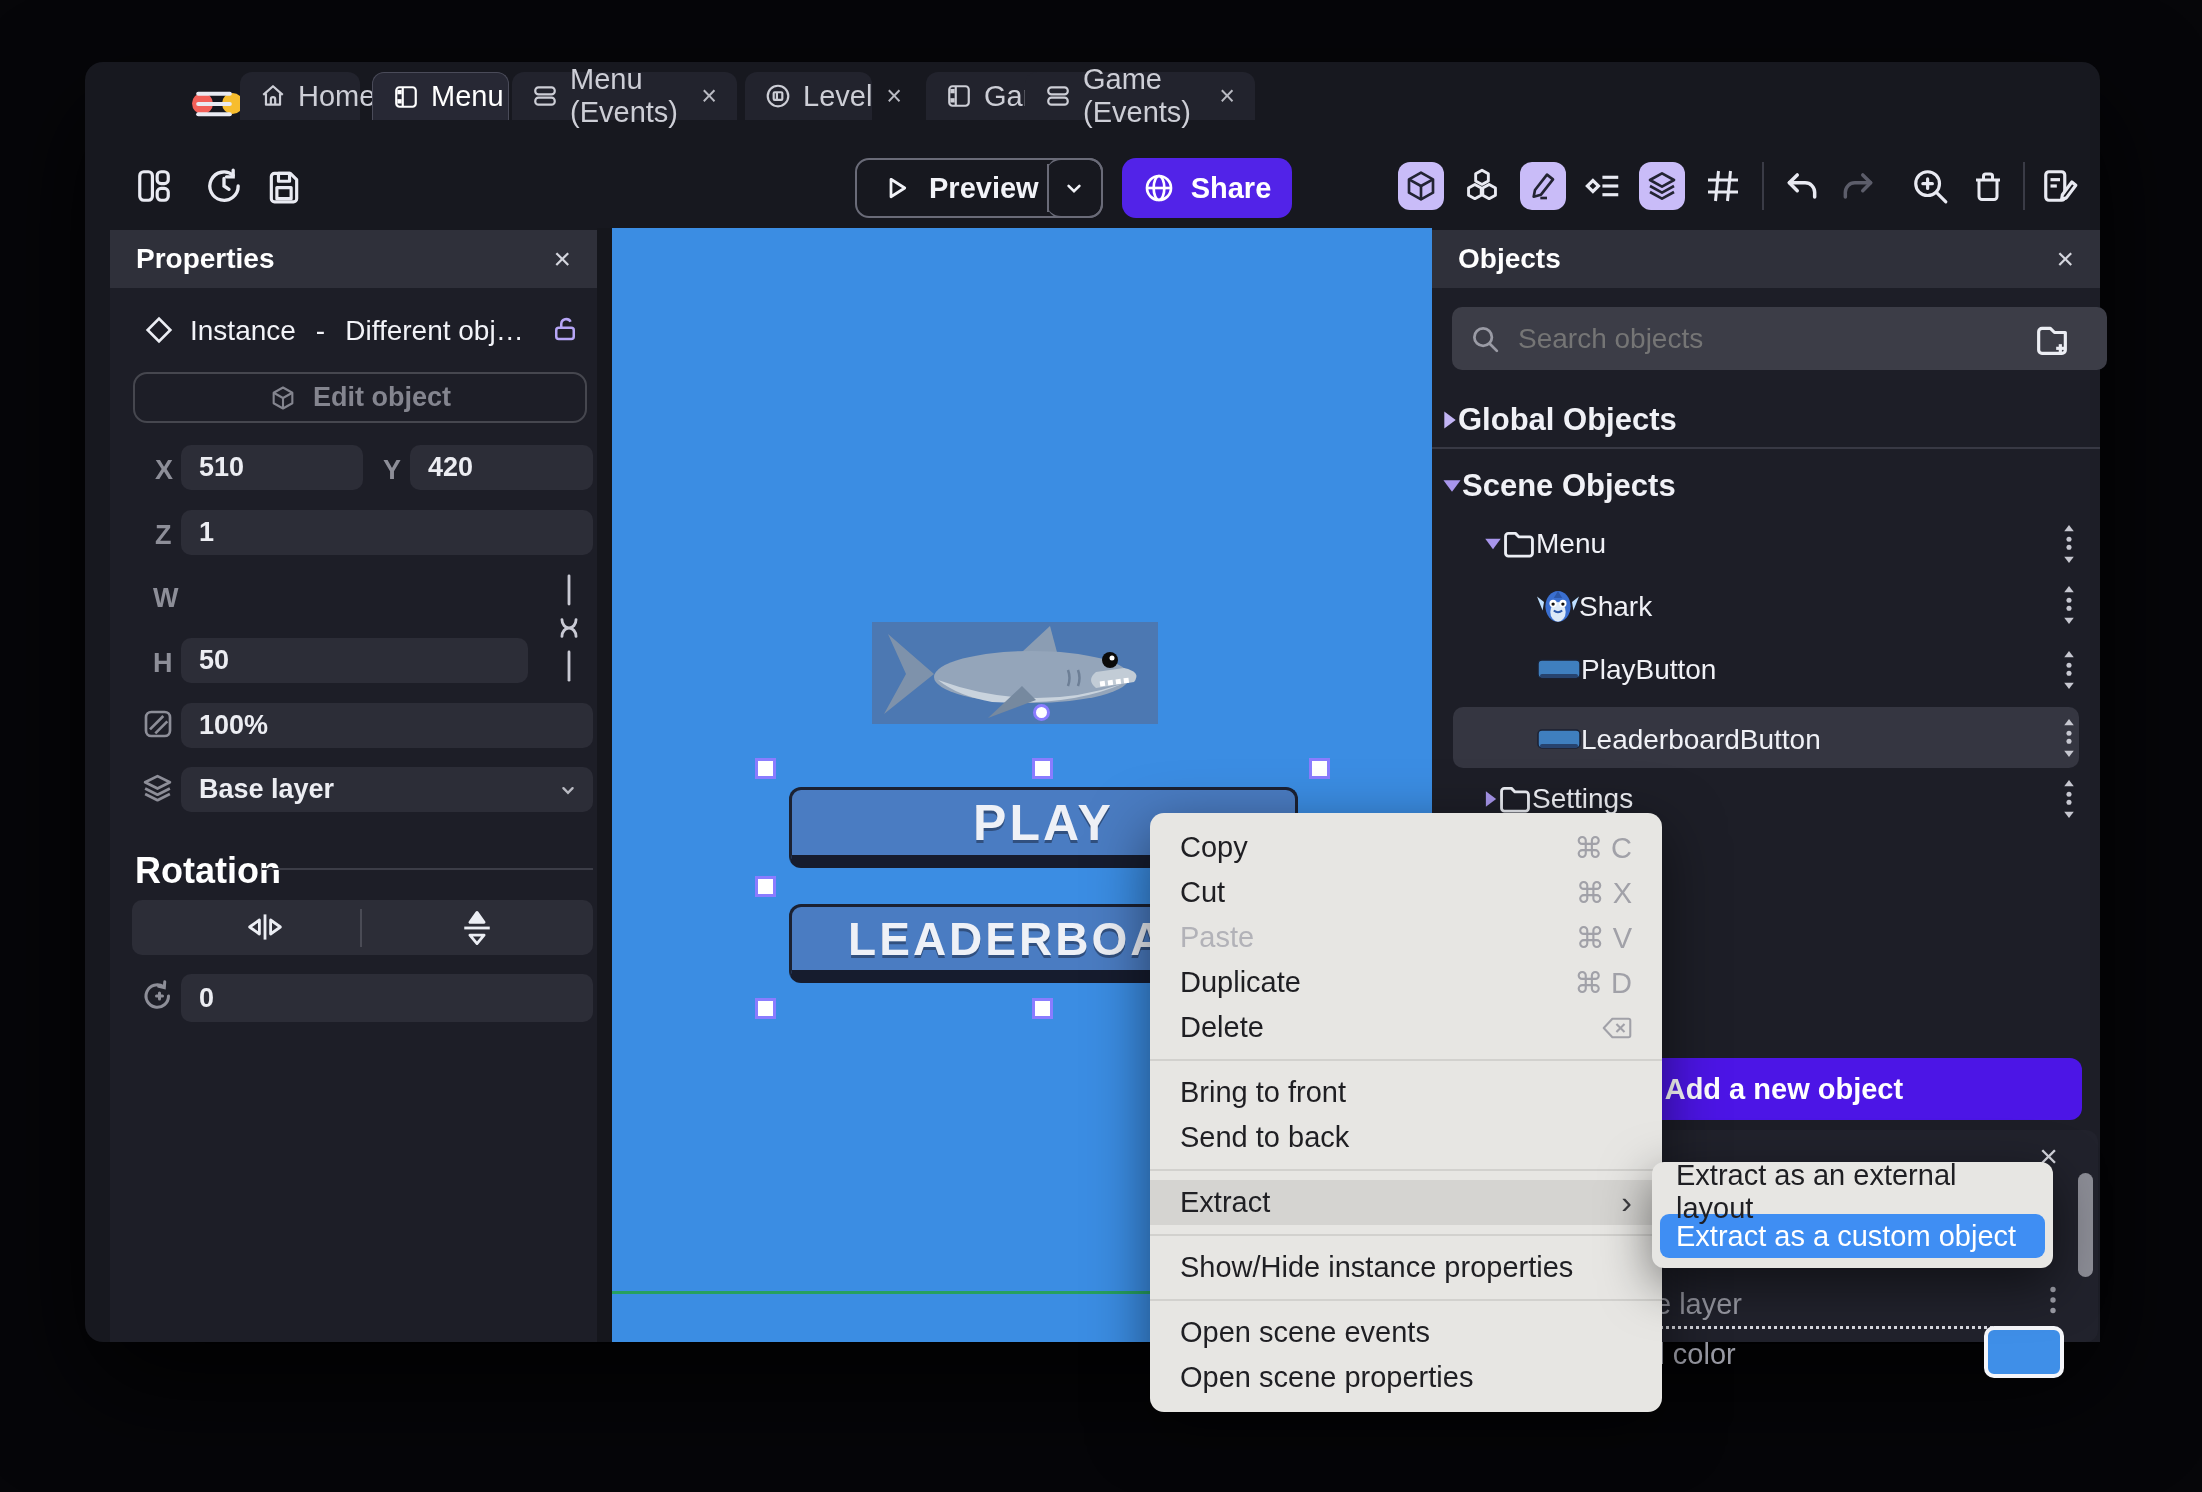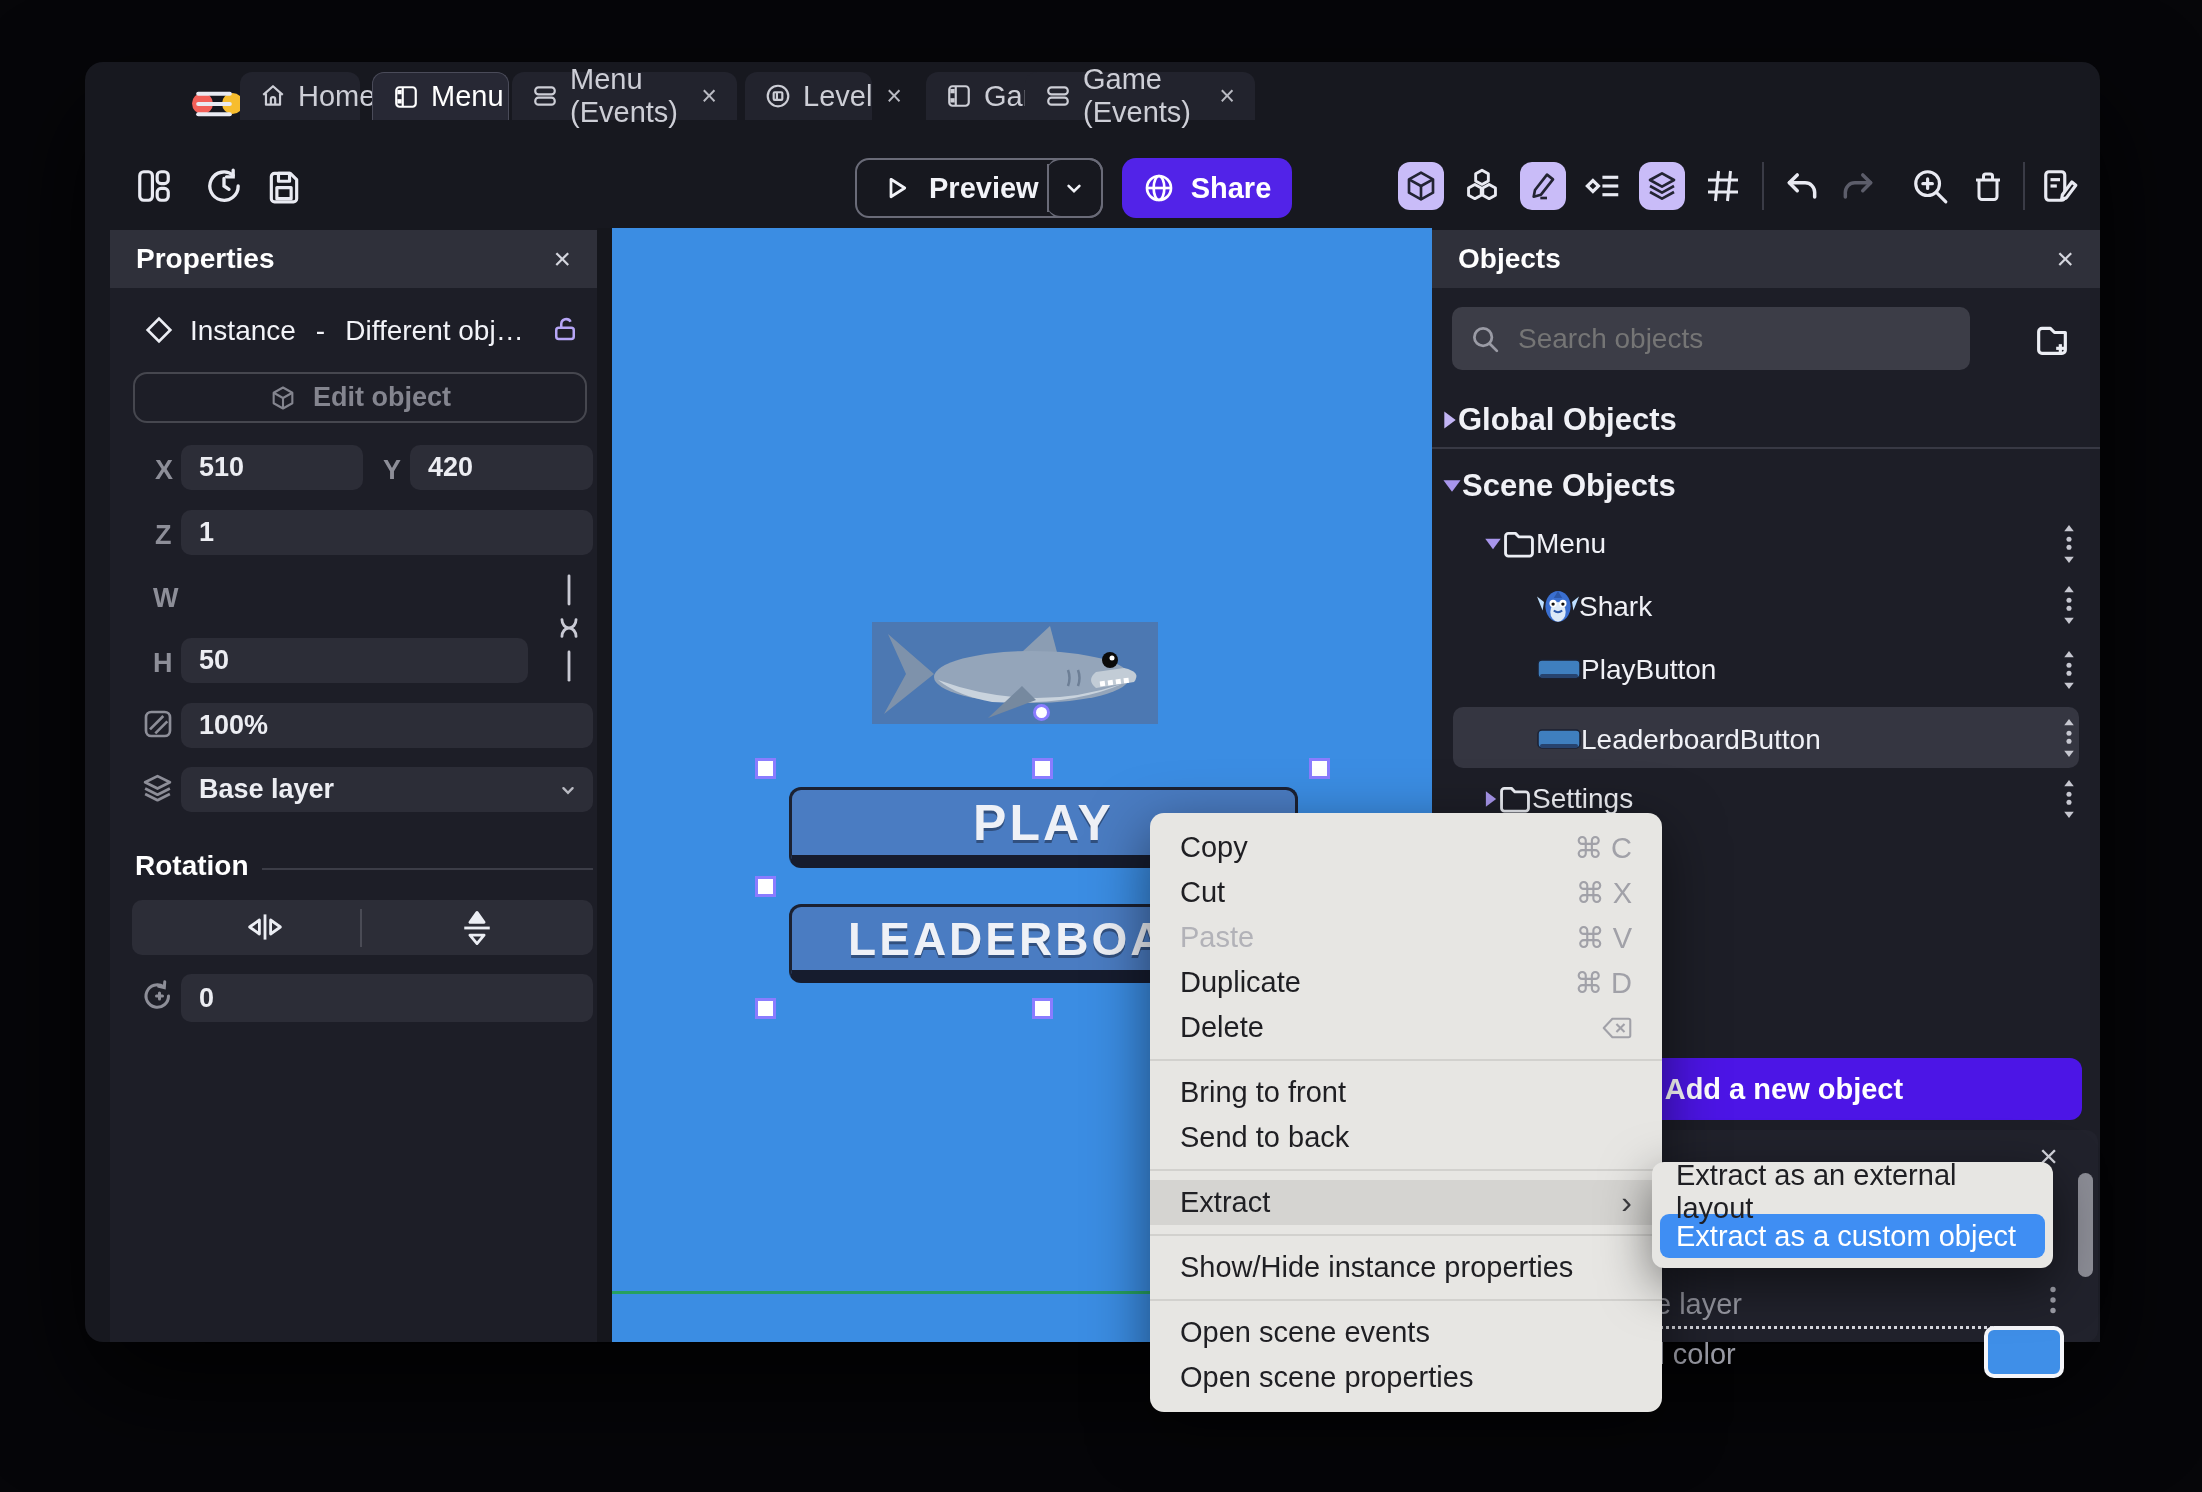--- a/index.html
+++ b/index.html
@@ -385,21 +385,21 @@
       </span>
     <div class="field" style="left:71px;top:537px;width:412px;height:45px;">
       <span>Base layer</span>
       <span class="abs" style="right:14px;top:12px;">
         <svg width="22" height="22" viewBox="0 0 24 24" fill="none" stroke="#b9bac2" stroke-width="2.6" stroke-linecap="round">
             <polyline points="7,10 12,15 17,10"></polyline>
           </svg>
       </span>
     </div>
 
-    <span class="abs" style="left:25px;top:620px;color:#fff;font-size:28px;font-weight:700;">Rotation</span>
+    <span class="abs" style="left:25px;top:620px;color:#fff;font-size:36px;font-weight:700;">Rotation</span>
     <div class="abs" style="left:152px;top:638px;width:331px;height:2px;background:#3c3d47;"></div>
 
     <div class="abs" style="left:22px;top:670px;width:461px;height:55px;background:#2c2d37;border-radius:10px;">
       <span class="abs" style="left:112px;top:11px;">
         <svg width="42" height="32" viewBox="0 0 30 22" fill="none" stroke="#eceef4" stroke-width="2" stroke-linejoin="round">
           <line x1="15" y1="2" x2="15" y2="20"></line>
             <polygon points="11,6 11,16 4,11"></polygon>
             <polygon points="19,6 19,16 26,11"></polygon>
         </svg>
         </span>
@@ -423,21 +423,21 @@
       </span>
     <input class="field" style="left: 71px; top: 744px; width: 412px; height: 48px;" value="0">
   </div>
 
   <div class="panel" style="left:1347px;width:668px;">
     <div class="phead">
       <span>Objects</span>
       <span class="x">×</span>
     </div>
 
-    <div class="abs" style="left:20px;top:77px;width:518px;height:63px;background:#3c3d47;border-radius:10px;display:flex;align-items:center;padding:0 18px;gap:16px;box-sizing:border-box;">
+    <div class="abs" style="left:20px;top:77px;width:655px;height:63px;background:#3c3d47;border-radius:10px;display:flex;align-items:center;padding:0 18px;gap:16px;box-sizing:border-box;">
       <span>
         <svg width="30" height="30" viewBox="0 0 24 24" fill="none" stroke="#9a9ba5" stroke-width="2.2" stroke-linecap="round">
           <circle cx="10.5" cy="10.5" r="7"></circle>
             <line x1="16" y1="16" x2="21.5" y2="21.5"></line>
         </svg>
         </span>
       <input style="background: transparent; border: none; outline: none; color: rgb(236, 238, 244); font-size: 28px; width: 100%; font-family: &quot;Liberation Sans&quot;, sans-serif;" placeholder="Search objects">
     </div>
     <span class="abs" style="left:600px;top:90px;">
       <svg width="40" height="40" viewBox="0 0 24 24" fill="none" stroke="#eceef4" stroke-width="1.9" stroke-linejoin="round">

